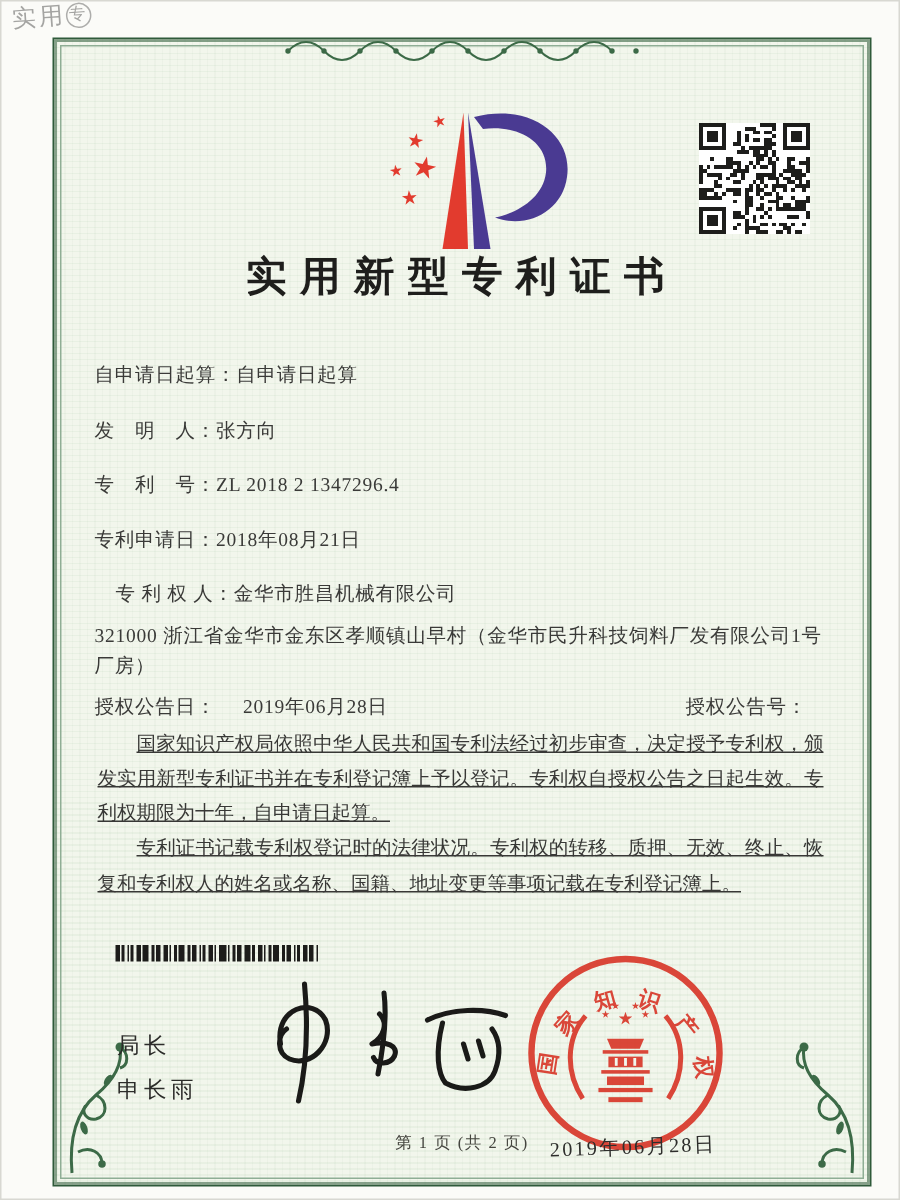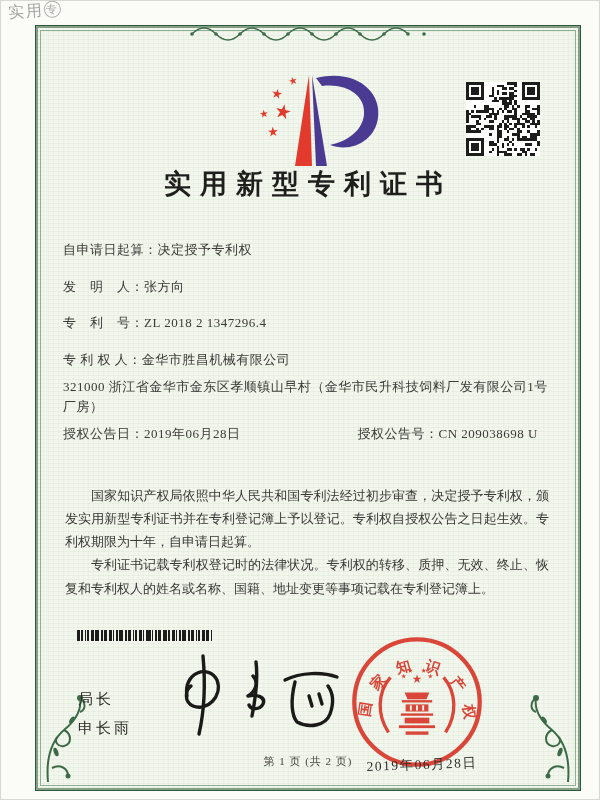--- a/index.html
+++ b/index.html
@@ -24,32 +24,32 @@
   .corner.left{left:4px;}
   .corner.right{right:4px;transform:scaleX(-1);}
   .cert-no{position:absolute;left:24px;top:46px;font-size:13.5px;color:#4a4a48;letter-spacing:2px;}
   .logo{position:absolute;left:212px;top:40px;width:150px;height:110px;}
   .qr{position:absolute;left:428px;top:54px;width:74px;height:74px;}
   .title{position:absolute;left:0;right:0;top:138px;text-align:center;font-size:27px;
         font-weight:bold;color:#1e1e1c;letter-spacing:9px;}
   .fields{position:absolute;left:25px;right:28px;top:212px;font-size:13px;color:#3a3a38;letter-spacing:.5px;}
   .frow{display:flex;margin-bottom:17px;line-height:1.5;}
   .frow .flabel{white-space:nowrap;}
-  .frow.tight{margin-bottom:8px;}
+  .frow.tight{margin-bottom:8px;margin-left:14px;}
   .frow.addr{margin-bottom:7px;line-height:1.55;}
   .frow.double{display:flex;}
-  .pair{display:flex;white-space:nowrap;}
+  .pair{display:flex;white-space:nowrap;gap:18px;}
   .pair.right{margin-left:auto;margin-right:12px;align-items:center;}
   .body-text{position:absolute;left:27px;right:29px;top:456px;font-size:13px;line-height:1.78;
         text-align:justify;color:#383836;}
-  .body-text p{margin:0;text-indent:2em;}
+  .body-text p{margin:0;text-indent:2em;text-decoration:underline;}
   .barcode{position:absolute;left:39px;top:602px;height:11px;display:flex;align-items:stretch;}
   .barcode .bar{background:#1c1c1a;}
   .officials{position:absolute;left:40px;top:656px;font-size:15px;color:#2c2c2a;
-        letter-spacing:3px;line-height:1.95;font-family:Liberation Sans, sans-serif;}
+        letter-spacing:3px;line-height:1.95;font-family:Liberation Serif, serif;}
   .signature{position:absolute;left:115px;top:616px;}
   .seal{position:absolute;left:303px;top:598px;opacity:.92;}
   .seal-date{position:absolute;left:305px;top:728px;width:158px;text-align:center;font-size:13.5px;
         color:#2e2e2c;letter-spacing:1.5px;transform:rotate(-2deg);z-index:5;}
   .footer{position:absolute;left:0;right:0;bottom:19px;text-align:center;font-size:11px;color:#45453f;letter-spacing:1px;}
 </style>
 </head>
 <body>
 
 <div class="page">
@@ -414,45 +414,48 @@
             </g>
         </g>
       </svg>
     </div>
 
     <div class="title">实用新型专利证书</div>
 
     <div class="fields">
       <div class="frow">
         <span class="flabel">自申请日起算：</span>
-        <span>决定授予专利权</span>
+        <span>自申请日起算</span>
       </div>
       <div class="frow">
         <span class="flabel">发　明　人：</span>
         <span>张方向</span>
       </div>
       <div class="frow">
         <span class="flabel">专　利　号：</span>
         <span>ZL 2018 2 1347296.4</span>
+      </div>
+      <div class="frow">
+        <span class="flabel">专利申请日：</span>
+        <span>2018年08月21日</span>
       </div>
       <div class="frow tight">
         <span class="flabel">专 利 权 人：</span>
         <span>金华市胜昌机械有限公司</span>
       </div>
       <div class="frow addr">
         <span>321000 浙江省金华市金东区孝顺镇山早村（金华市民升科技饲料厂发有限公司1号厂房）</span>
       </div>
       <div class="frow double">
         <span class="pair">
           <span class="flabel">授权公告日：</span>
           <span>2019年06月28日</span>
         </span>
         <span class="pair right">
           <span class="flabel">授权公告号：</span>
-          <span>CN 209038698 U</span>
         </span>
       </div>
     </div>
 
     <div class="body-text">
       <p>国家知识产权局依照中华人民共和国专利法经过初步审查，决定授予专利权，颁发实用新型专利证书并在专利登记簿上予以登记。专利权自授权公告之日起生效。专利权期限为十年，自申请日起算。</p>
       <p>专利证书记载专利权登记时的法律状况。专利权的转移、质押、无效、终止、恢复和专利权人的姓名或名称、国籍、地址变更等事项记载在专利登记簿上。</p>
     </div>
 
     <div class="barcode">

